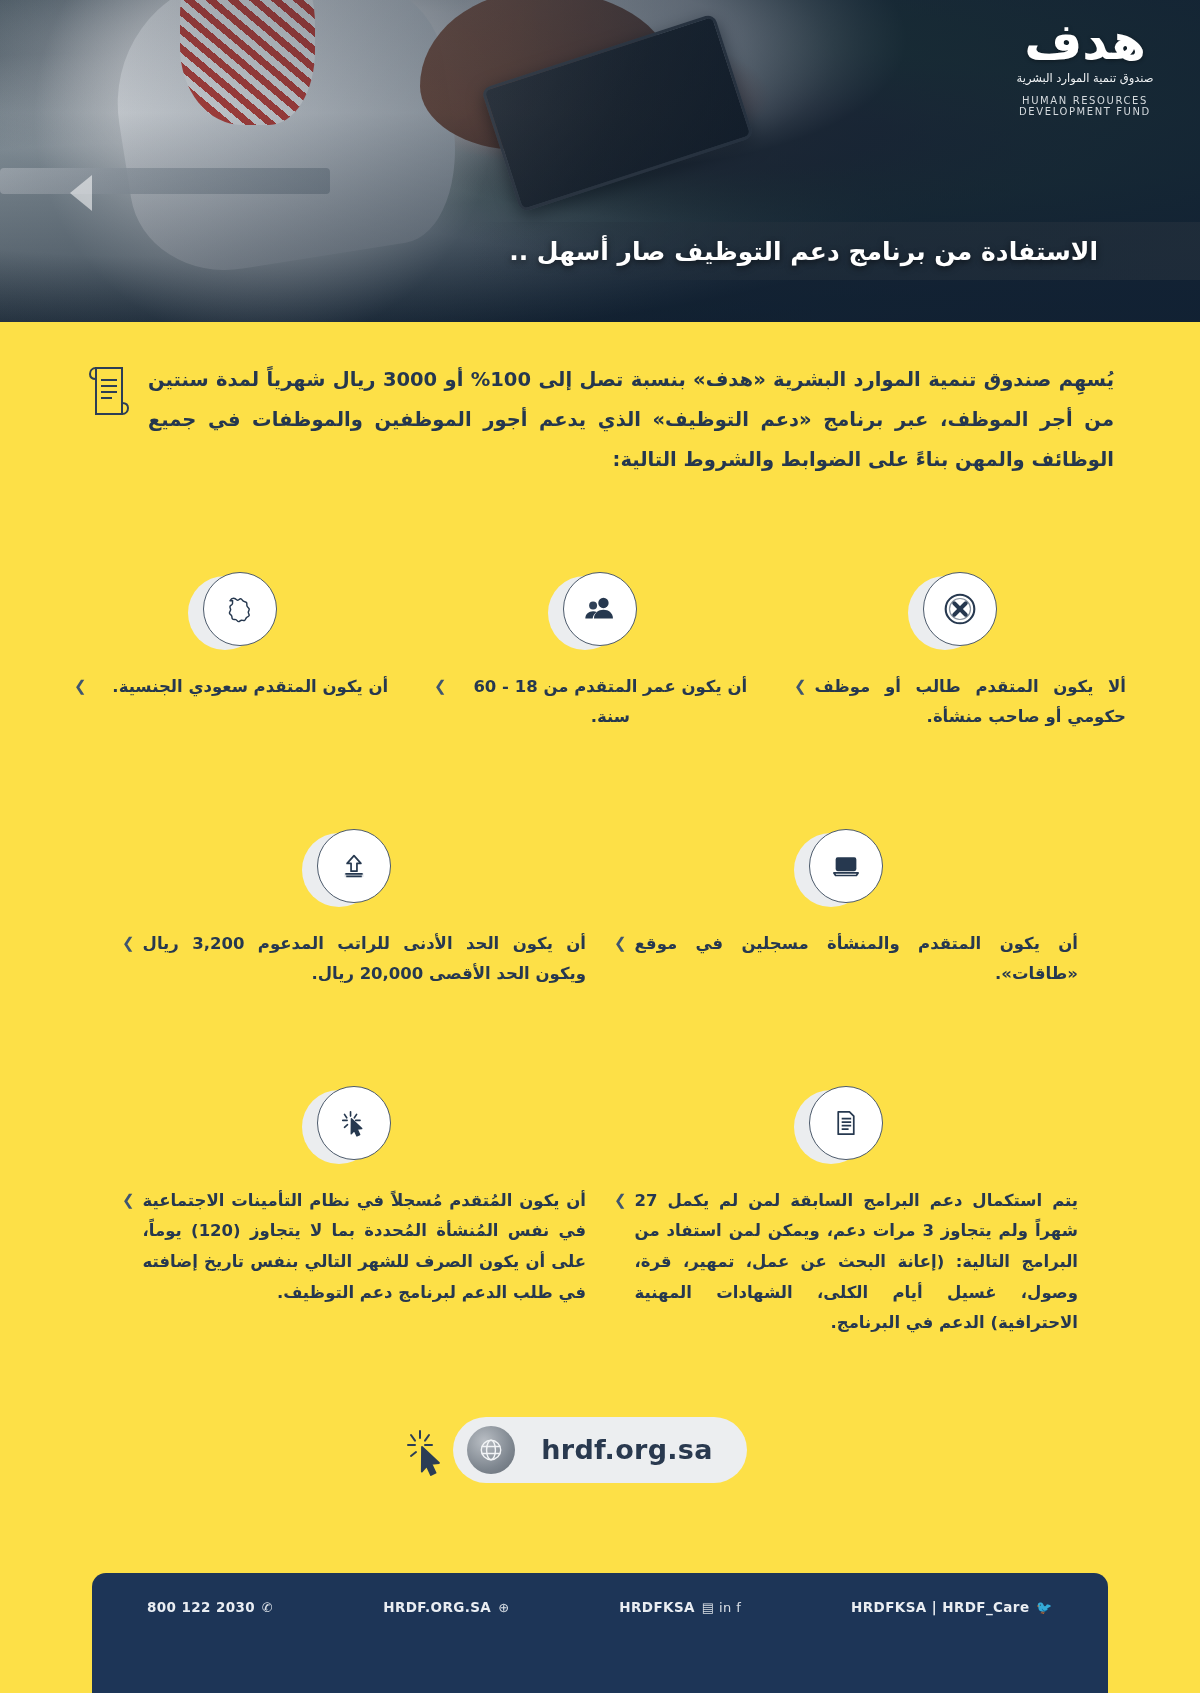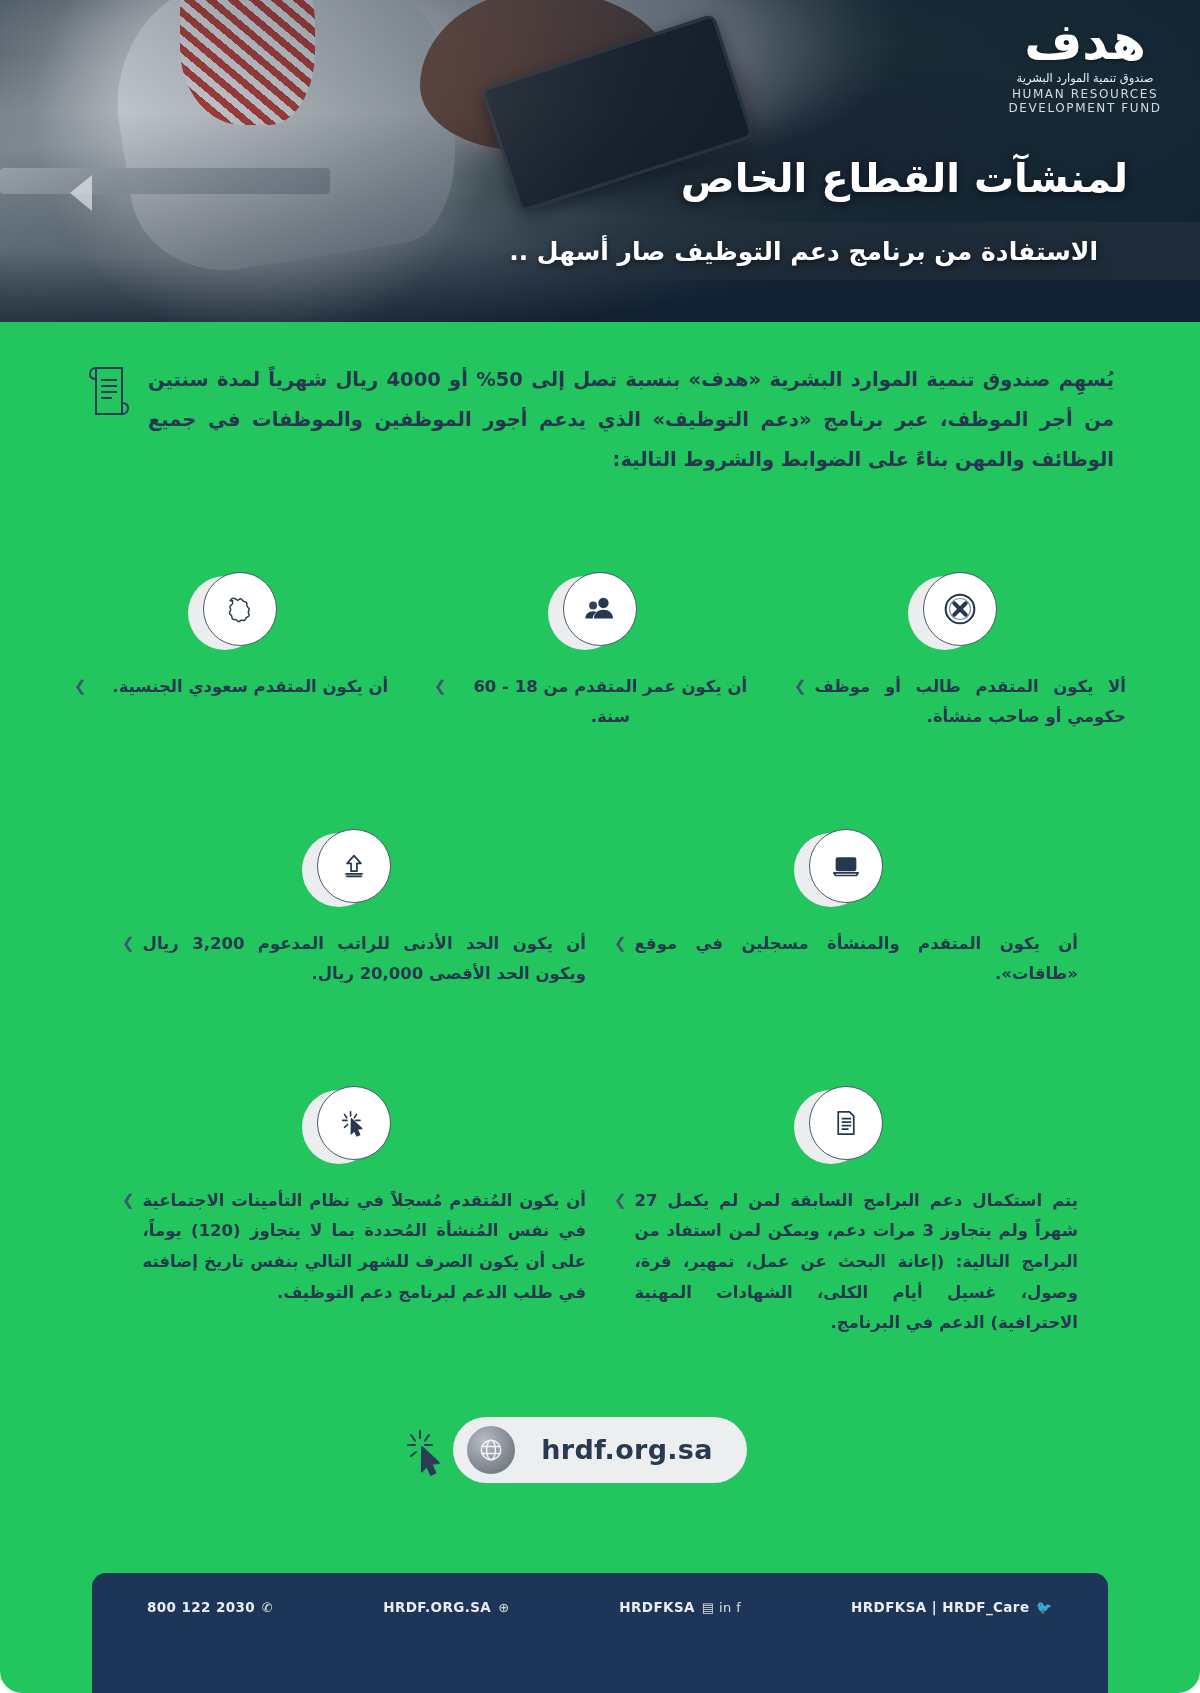--- a/index.html
+++ b/index.html
@@ -11,22 +11,21 @@
     background: #ffffff;
     font-family: "DejaVu Sans", "Liberation Sans", sans-serif;
     overflow: hidden;
     position: relative;
   }
 
   .page {
     width: 1200px;
     height: 1693px;
     position: relative;
-    background: #22c55e;
-    border-radius: 22px;
+    background: #fde047;
   }
 
   
   .hero {
     position: relative;
     width: 1200px;
     height: 322px;
     overflow: hidden;
     background: #0e2338;
   }
@@ -113,22 +112,22 @@
     text-shadow: 0 1px 4px rgba(0,0,0,0.4);
   }
   .logo-ar {
     margin-top: 5px;
     font-size: 11.5px;
     color: #eef1f3;
     letter-spacing: 0.3px;
     direction: rtl;
   }
   .logo-en {
-    margin-top: 2px;
-    font-size: 12px;
+    margin-top: 10px;
+    font-size: 10px;
     color: #d5dade;
     letter-spacing: 1.6px;
     direction: ltr;
   }
 
   .hero-title {
     position: absolute;
     right: 72px;
     top: 155px;
     font-size: 40px;
@@ -349,38 +348,37 @@
     </div>
 
     <div class="hero-arrow"></div>
 
     <div class="logo-block">
       <div class="logo-mark">هدف</div>
       <div class="logo-ar">صندوق تنمية الموارد البشرية</div>
       <div class="logo-en">HUMAN RESOURCES DEVELOPMENT FUND</div>
     </div>
 
-    <div class="hero-title">لمنشآت القطاع الخاص</div>
     <div class="hero-sub-wrap">
       <div class="hero-sub">الاستفادة من برنامج دعم التوظيف صار أسهل ..</div>
     </div>
   </div>
 
   <div class="content-layer">
 
     <div class="intro">
       <div class="scroll-icon">
         <svg viewBox="0 0 44 54" width="44" height="54" fill="none" stroke="#2c3e55" stroke-width="2">
           <path d="M10 4h26v46H10z"></path>
           <path d="M10 4c-4 0-6 3-6 6s2 5 6 5"></path>
           <path d="M36 50c4 0 6-3 6-6s-2-5-6-5"></path>
           <path d="M15 16h16M15 22h16M15 28h16M15 34h11"></path>
         </svg>
       </div>
-      <div class="intro-text">يُسهِم صندوق تنمية الموارد البشرية «هدف» بنسبة تصل إلى 50% أو 4000 ريال شهرياً لمدة سنتين من أجر الموظف، عبر برنامج «دعم التوظيف» الذي يدعم أجور الموظفين والموظفات في جميع الوظائف والمهن بناءً على الضوابط والشروط التالية:</div>
+      <div class="intro-text">يُسهِم صندوق تنمية الموارد البشرية «هدف» بنسبة تصل إلى 100% أو 3000 ريال شهرياً لمدة سنتين من أجر الموظف، عبر برنامج «دعم التوظيف» الذي يدعم أجور الموظفين والموظفات في جميع الوظائف والمهن بناءً على الضوابط والشروط التالية:</div>
     </div>
 
     <div class="grid">
 
       <div class="row row-3 row-gap-1">
 
         <div class="cell">
           <div class="icon-wrap">
             <div class="icon-shadow"></div>
             <div class="icon-circle">

